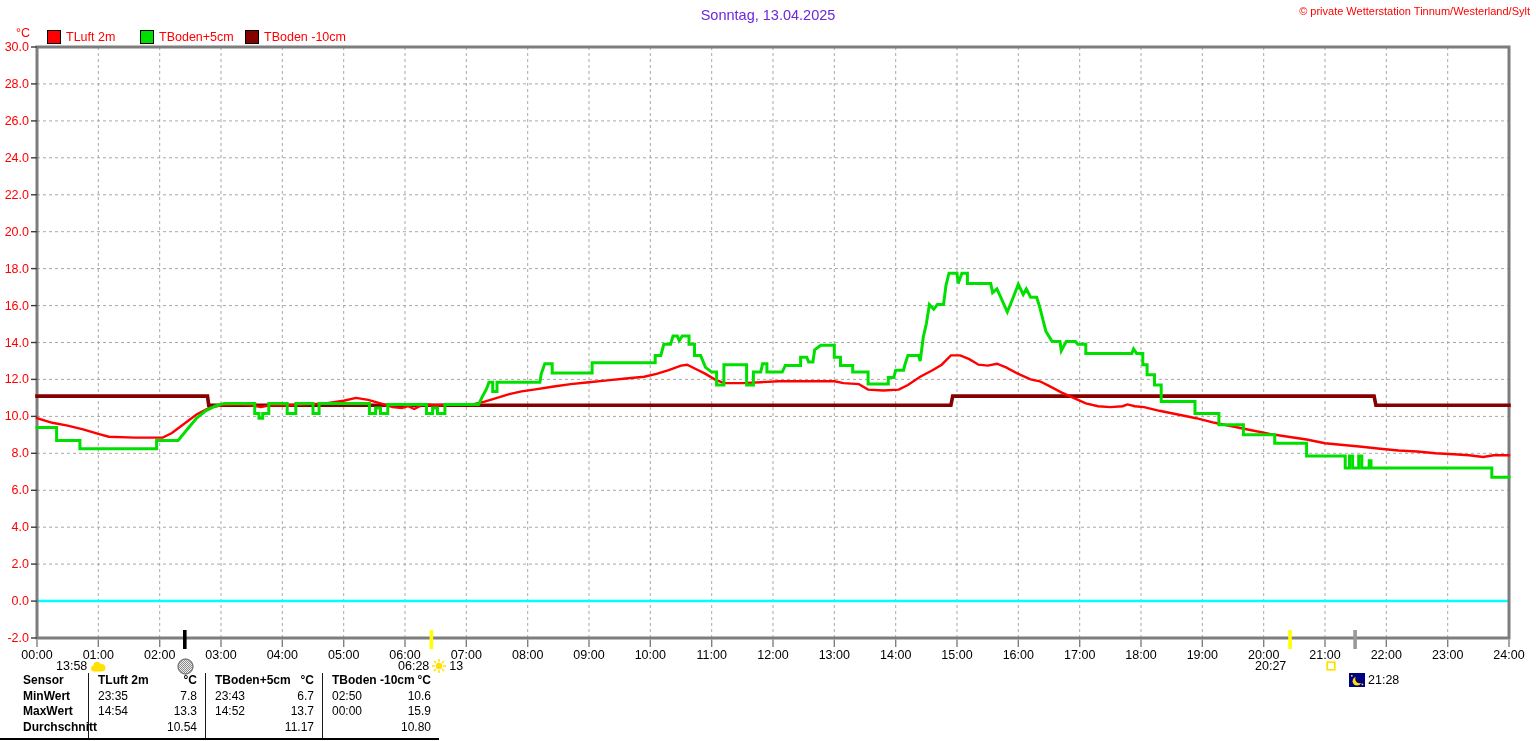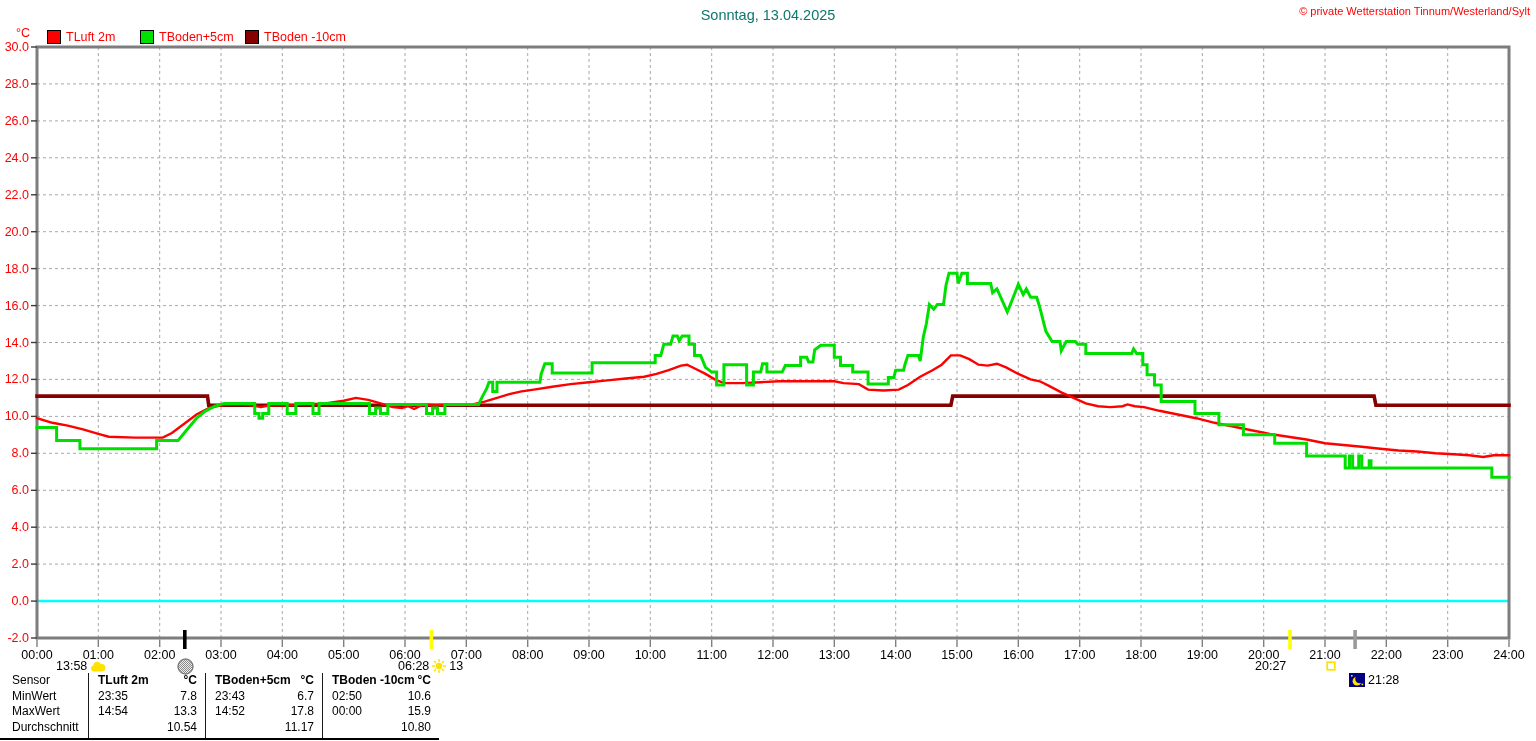--- a/index.html
+++ b/index.html
@@ -1,39 +1,39 @@
 <!DOCTYPE html>
 <html><head>
 <meta charset="utf-8">
 <style>
   html,body{margin:0;padding:0;background:#fff;}
   .canvas{position:relative;width:1536px;height:741px;background:#ffffff;
           font-family:"Liberation Sans",sans-serif;overflow:hidden;}
   .title{position:absolute;top:7px;left:0;width:100%;text-align:center;
-         font-size:14.5px;color:#0f766e;}
+         font-size:14.5px;color:#6d28d9;}
   .copyright{position:absolute;top:5px;right:6px;font-size:11px;color:#ff0000;}
   .unit-label{position:absolute;left:16px;top:26px;font-size:12.5px;color:#ff0000;}
   .legend-item{position:absolute;top:30px;display:flex;align-items:center;gap:5px;height:14px;}
   .legend-item .swatch{width:12px;height:12px;border:1px solid #000;flex:0 0 auto;}
   .legend-item .leglabel{color:#ff0000;font-size:12.5px;line-height:14px;}
   #chart-svg{position:absolute;left:0;top:0;}
   .grid{stroke:#a8a8a8;stroke-width:1;stroke-dasharray:3 3;fill:none;}
   .frame{stroke:#7d7d7d;stroke-width:3;fill:none;}
   .ytick{stroke:#3c3c3c;stroke-width:1.4;}
   .xtick{stroke:#808080;stroke-width:1.4;}
   .ylab{fill:#ff0000;font-size:12.5px;font-family:"Liberation Sans",sans-serif;}
   .xlab{fill:#000;font-size:12.5px;font-family:"Liberation Sans",sans-serif;}
   .ann{position:absolute;font-size:12.5px;color:#000;display:flex;
        align-items:center;gap:3px;white-space:nowrap;height:16px;}
   .sensor-table{position:absolute;left:0;top:673px;width:439px;height:66px;
                 font-size:12px;color:#000;}
   .tcol{position:absolute;top:0;height:66px;box-sizing:border-box;}
   .tcol.sep{border-left:1.6px solid #1a1a1a;}
   .trow{height:15.7px;line-height:15.7px;white-space:nowrap;display:flex;}
-  .trow .lbl{font-weight:normal;padding-left:12px;}
+  .trow .lbl{font-weight:bold;padding-left:23px;}
   .trow .t{padding-left:9px;}
   .trow .v{margin-left:auto;padding-right:8px;}
   .trow .hdr{font-weight:bold;}
   .table-bottom{position:absolute;left:0;top:65px;width:439px;height:1.8px;background:#000;}
 </style>
 </head>
 <body>
 
 <div class="canvas">
   <div class="title">Sonntag, 13.04.2025</div>
@@ -278,21 +278,21 @@
         <div class="trow">
           <span class="t hdr">TBoden+5cm</span>
           <span class="v hdr">°C</span>
         </div>
         <div class="trow">
           <span class="t">23:43</span>
           <span class="v">6.7</span>
         </div>
         <div class="trow">
           <span class="t">14:52</span>
-          <span class="v">17.8</span>
+          <span class="v">13.7</span>
         </div>
         <div class="trow">
           <span class="t"></span>
           <span class="v">11.17</span>
         </div>
       </div>
       <div class="tcol sep" style="left:322px;width:117px;">
         <div class="trow">
           <span class="t hdr">TBoden -10cm</span>
           <span class="v hdr">°C</span>

